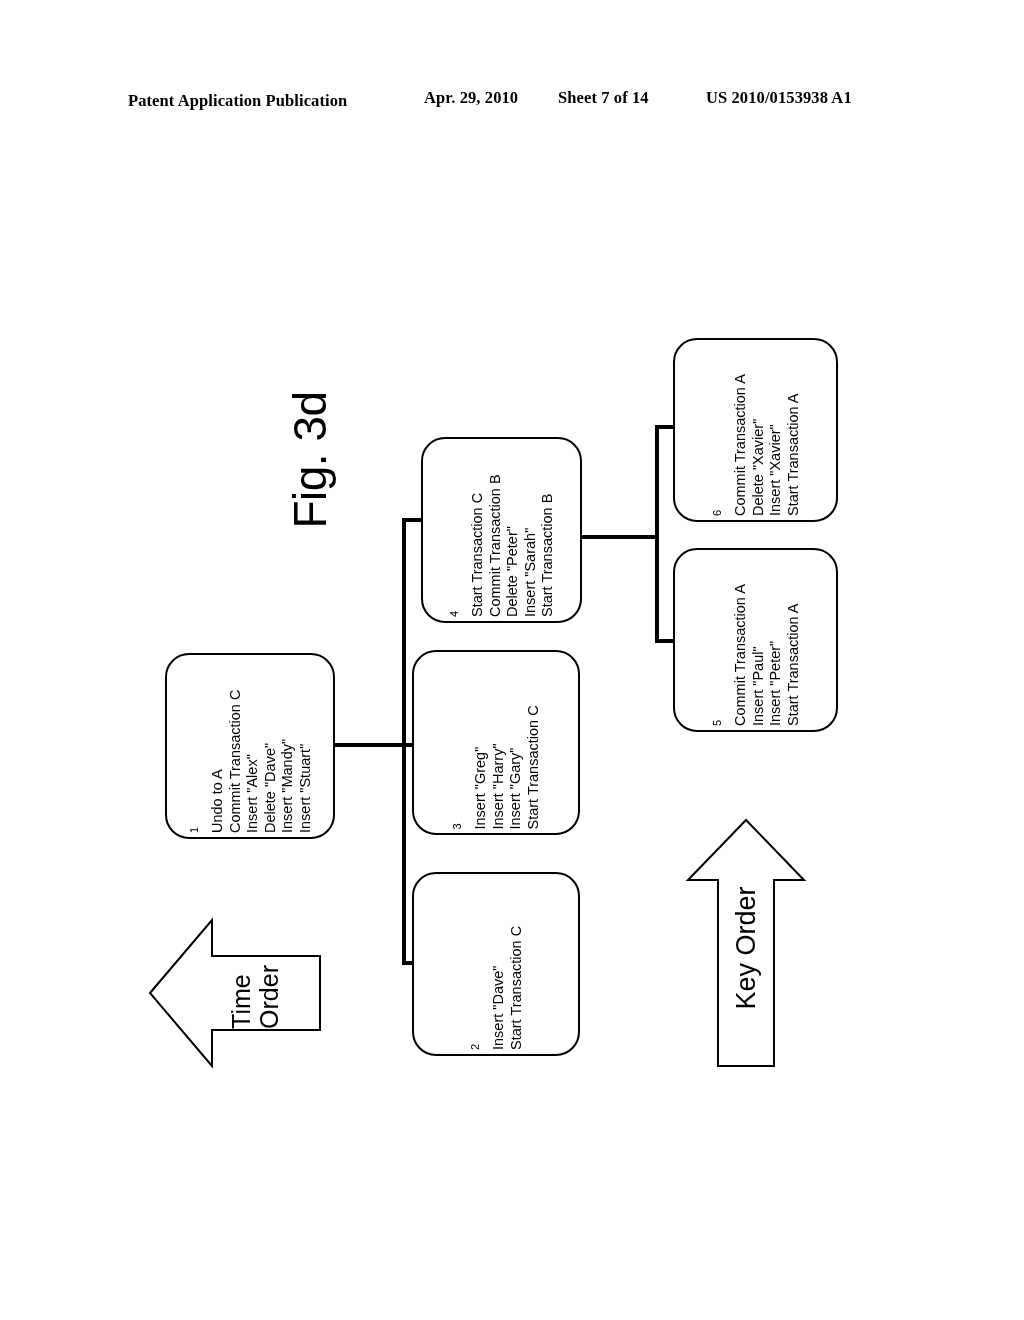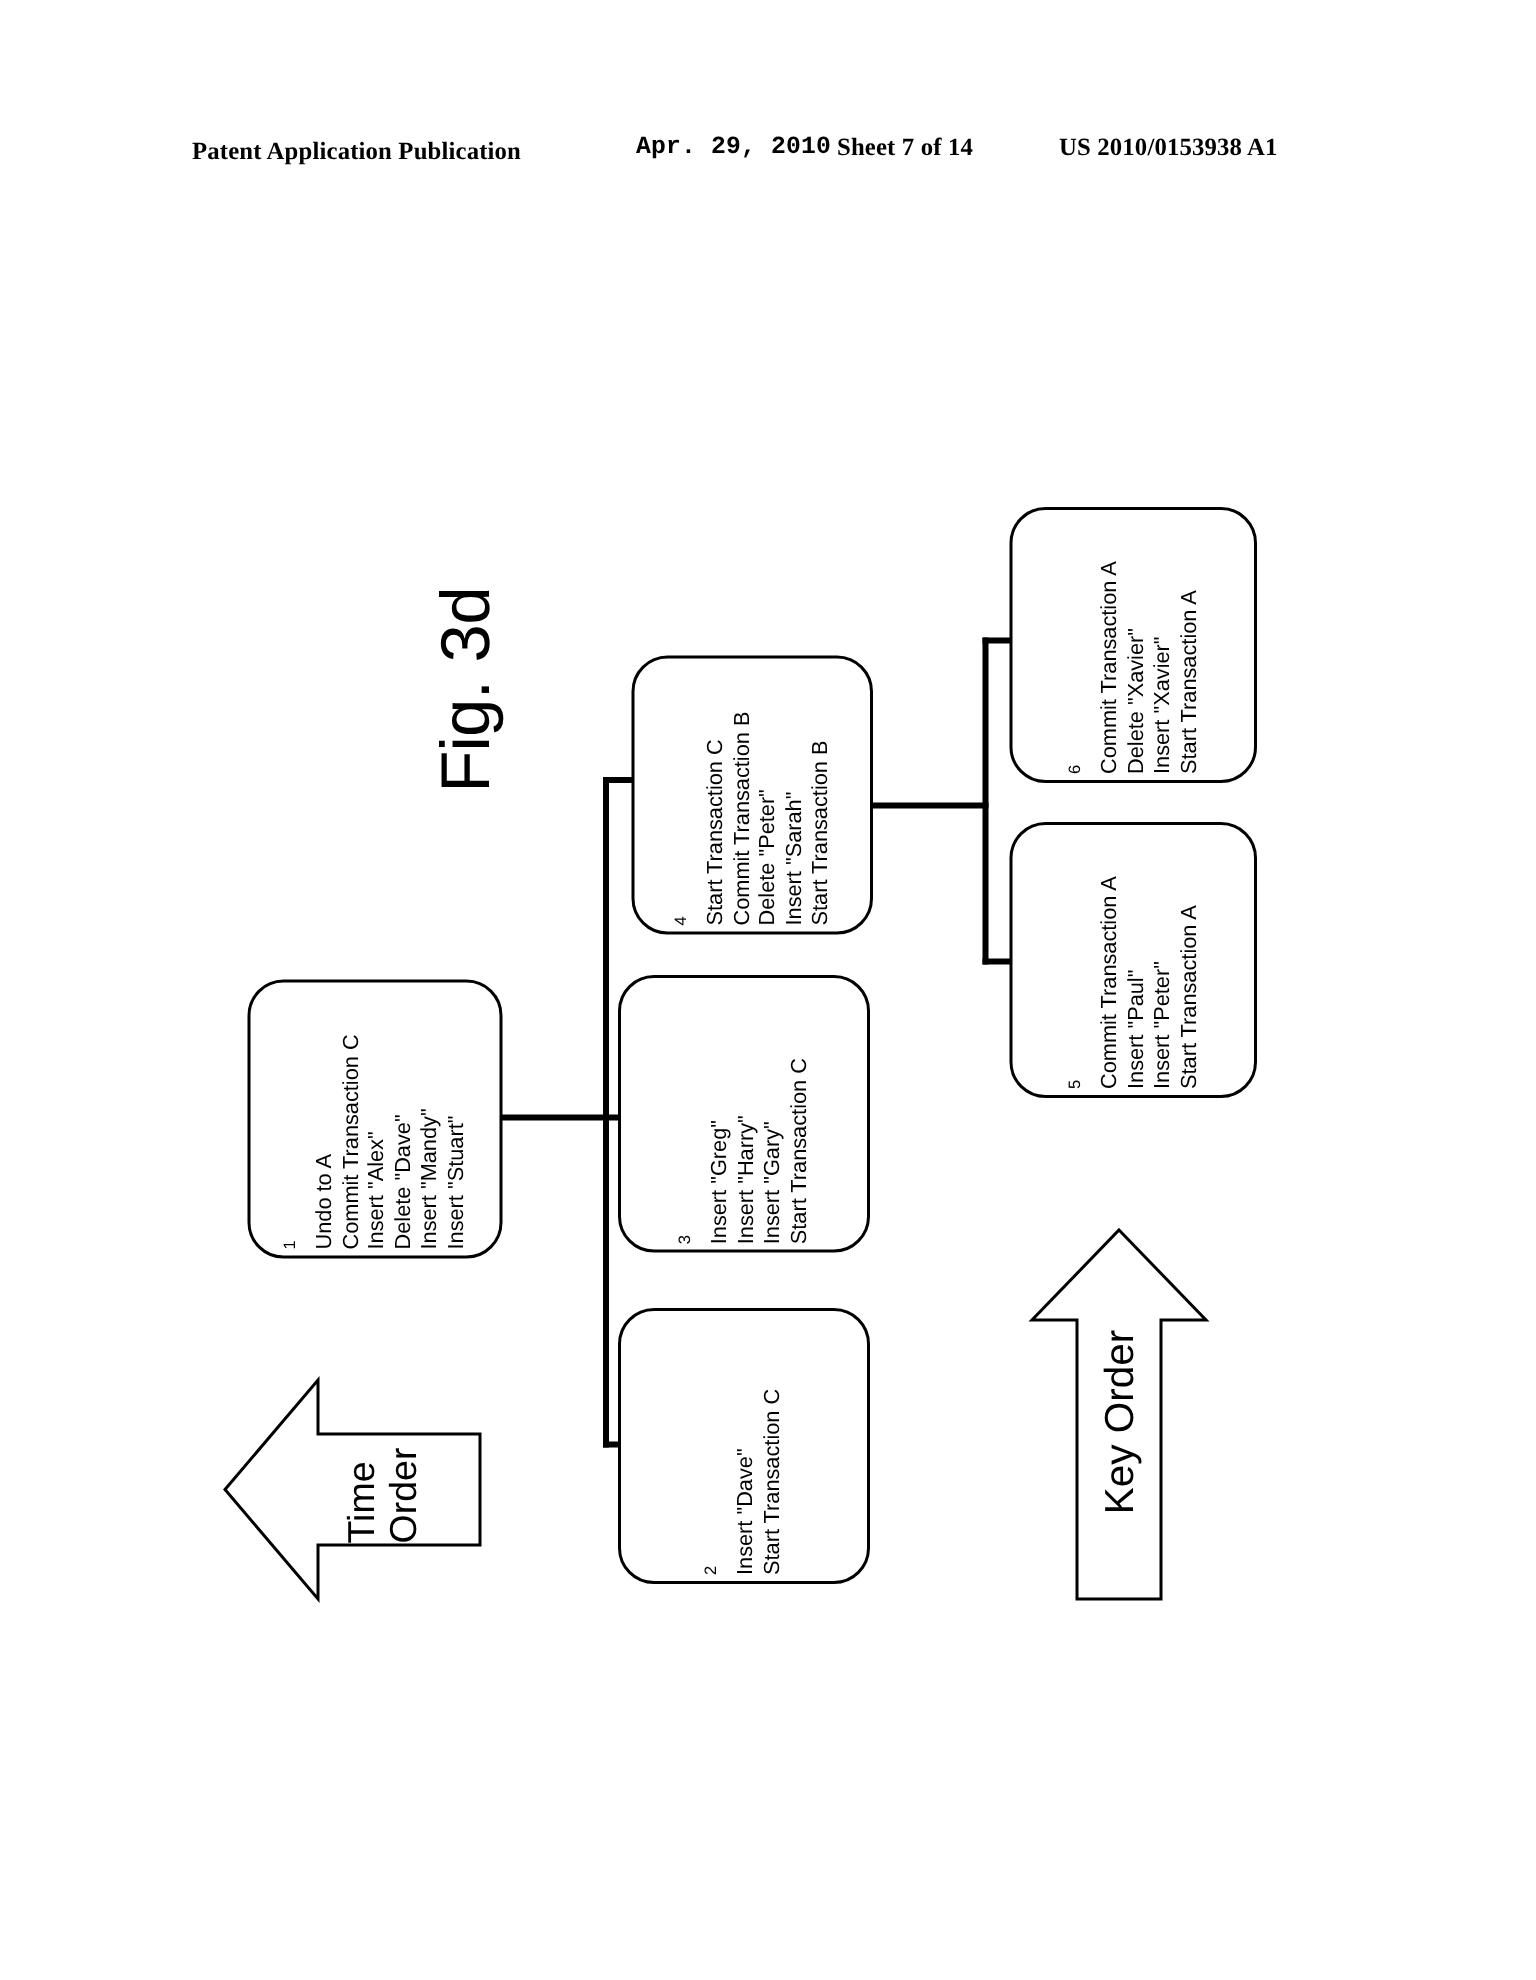--- a/index.html
+++ b/index.html
@@ -36,21 +36,20 @@
   }
   #page-header .hdr-pub {
     position: absolute;
     left: 128px;
     top: 3px;
   }
   #page-header .hdr-date {
     position: absolute;
     left: 424px;
     top: 0;
-    font-family: Liberation Mono, monospace;
   }
   #page-header .hdr-sheet {
     position: absolute;
     left: 558px;
     top: 0;
     text-align: right;
   }
   #page-header .hdr-patno {
     position: absolute;
     left: 706px;

